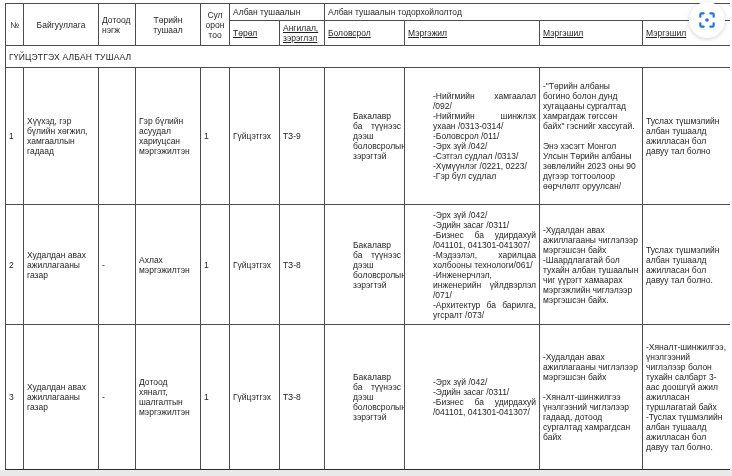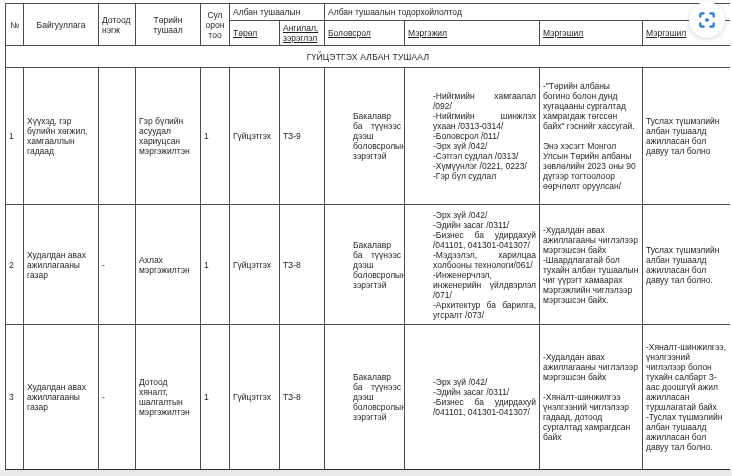--- a/index.html
+++ b/index.html
@@ -37,21 +37,20 @@
     padding: 2px 3px;
     white-space: pre-line;
     overflow: hidden;
     font-weight: normal;
   }
   thead th { background: #ffffff; }
   th.left, td.left { text-align: left; }
   td.center, th.center { }
   td.just { text-align: justify; text-align-last: left; vertical-align: middle; padding-left: 28px; }
   .section-row td {
-    text-align: center;
     height: 22px;
     letter-spacing: 0.2px;
   }
   .r1 td { height: 137px; }
   .r2 td { height: 120px; }
   .r3 td { height: 145px; vertical-align: middle; margin-top: 41px; }
   .hdr-top th { height: 17px; }
   .hdr-sub th { height: 22px; text-decoration: underline; }
 
   .capture-btn {

